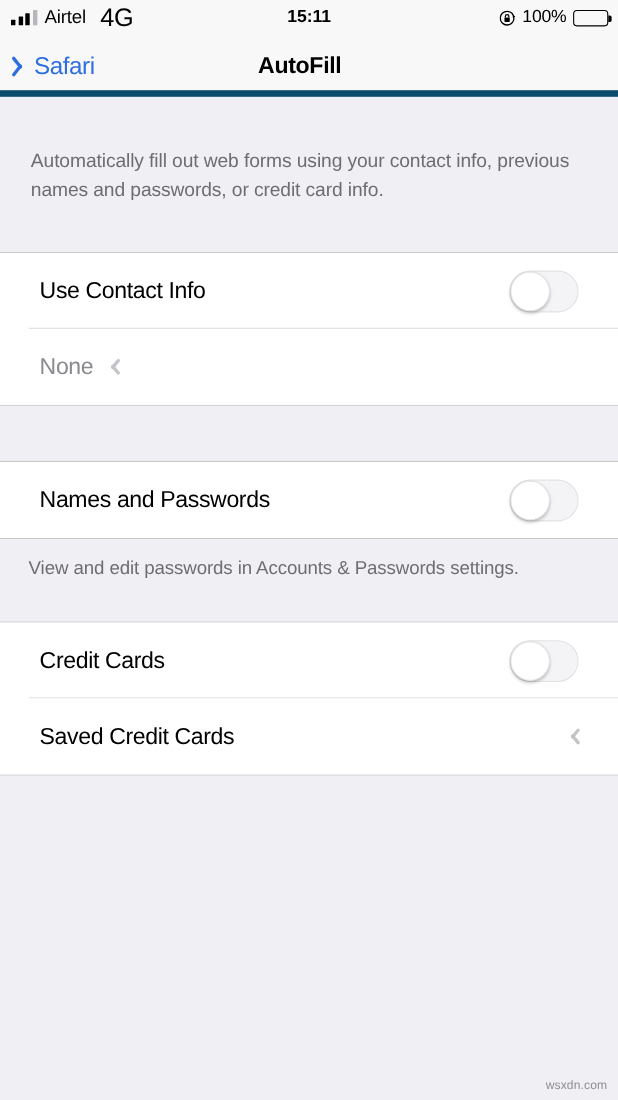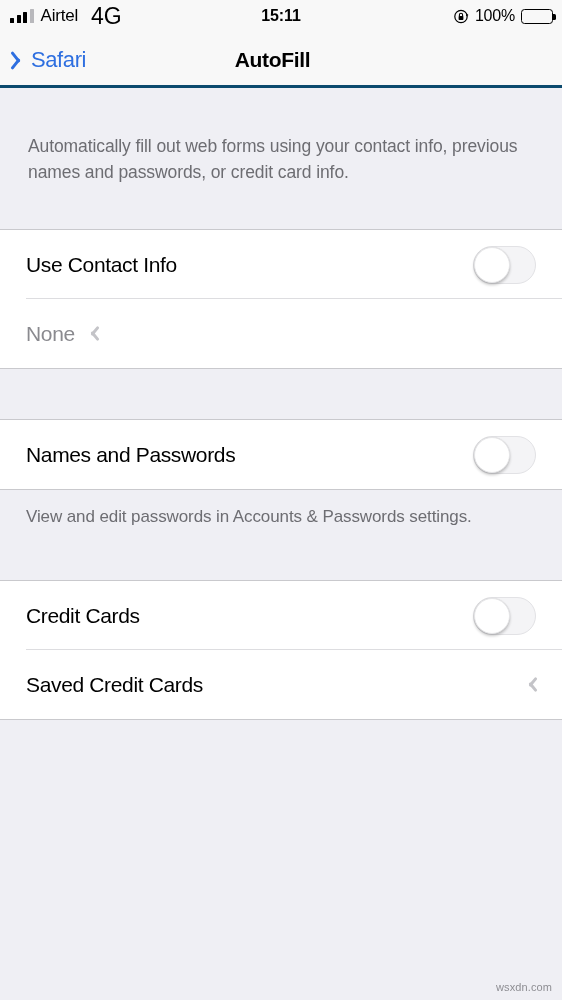--- a/index.html
+++ b/index.html
@@ -40,21 +40,21 @@
   .battery .fill { height:100%; width:100%; background:#000; border-radius:1.5px; }
   .battery:after {
     content:''; position:absolute; right:-3.5px; top:4px;
     width:2.5px; height:6px; background:#000; border-radius:0 1.5px 1.5px 0;
   }
 
   
   .navbar {
     position:absolute; top:32px; left:0; width:562px; height:56px;
     background:#F8F8F8;
-    border-bottom:3px solid #0c4a6e;
+    border-bottom:6px solid #0c4a6e;
   }
   .nav-back {
     position:absolute; left:14px; top:0; height:56px;
     display:flex; align-items:center; gap:4px; cursor:pointer;
   }
   .chev-left { width:13px; height:22px; position:relative; }
   .chev-left:before, .chev-left:after {
     content:''; position:absolute; left:4px; width:3.4px; height:13px;
     background:#2E6FE0; border-radius:2px;
   }
@@ -72,21 +72,21 @@
 
   .intro {
     padding:44px 28px 0 28px;
     font-size:17.5px; line-height:26px; color:#6D6D72; letter-spacing:-0.1px;
   }
 
   .group { background:#FFFFFF; border-top:1px solid #C9C9CD; border-bottom:1px solid #C9C9CD; }
 
   .row {
     position:relative; height:69px; display:flex; align-items:center;
-    padding:0 26px; background:#FFFFFF;
+    padding:0 36px; background:#FFFFFF;
   }
   .row-sep:after {
     content:''; position:absolute; left:26px; right:0; bottom:0; height:1px; background:#DDDDE0;
   }
   .row-label { font-size:21px; color:#000; letter-spacing:-0.35px; flex:1; }
   .row-value { font-size:21px; color:#8A8A8F; letter-spacing:-0.35px; margin-right:12px; }
 
   
   .chev-right { width:11px; height:19px; position:relative; flex-shrink:0; }
   .chev-right:before, .chev-right:after {
@@ -107,21 +107,21 @@
     width:36px; height:36px; border-radius:50%;
     background:#FFFFFF; border:0.5px solid #E6E6E8;
     box-shadow:0 2px 3px rgba(0,0,0,0.22), 0 0 1px rgba(0,0,0,0.12);
   }
 
   .gap { height:50px; background:#EFEFF4; }
 
   .footer-note {
     padding:15px 26px 16px 26px; background:#EFEFF4;
     font-size:17px; line-height:24px; color:#6D6D72; letter-spacing:-0.1px;
-    height:90px;
+    height:75px;
   }
 
   .watermark {
     position:absolute; right:10px; bottom:7px;
     font-size:11px; color:#8E8E93; letter-spacing:0.1px;
   }
 </style>
 </head>
 <body>
 

